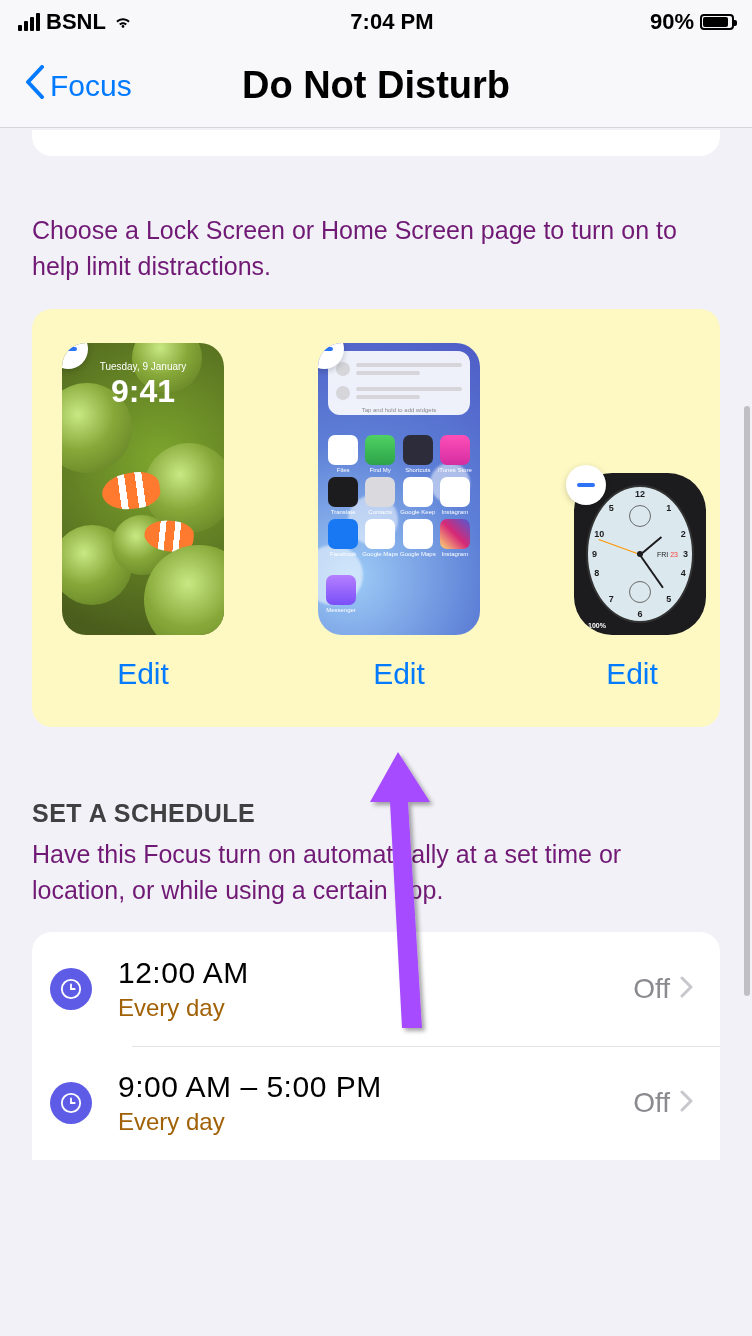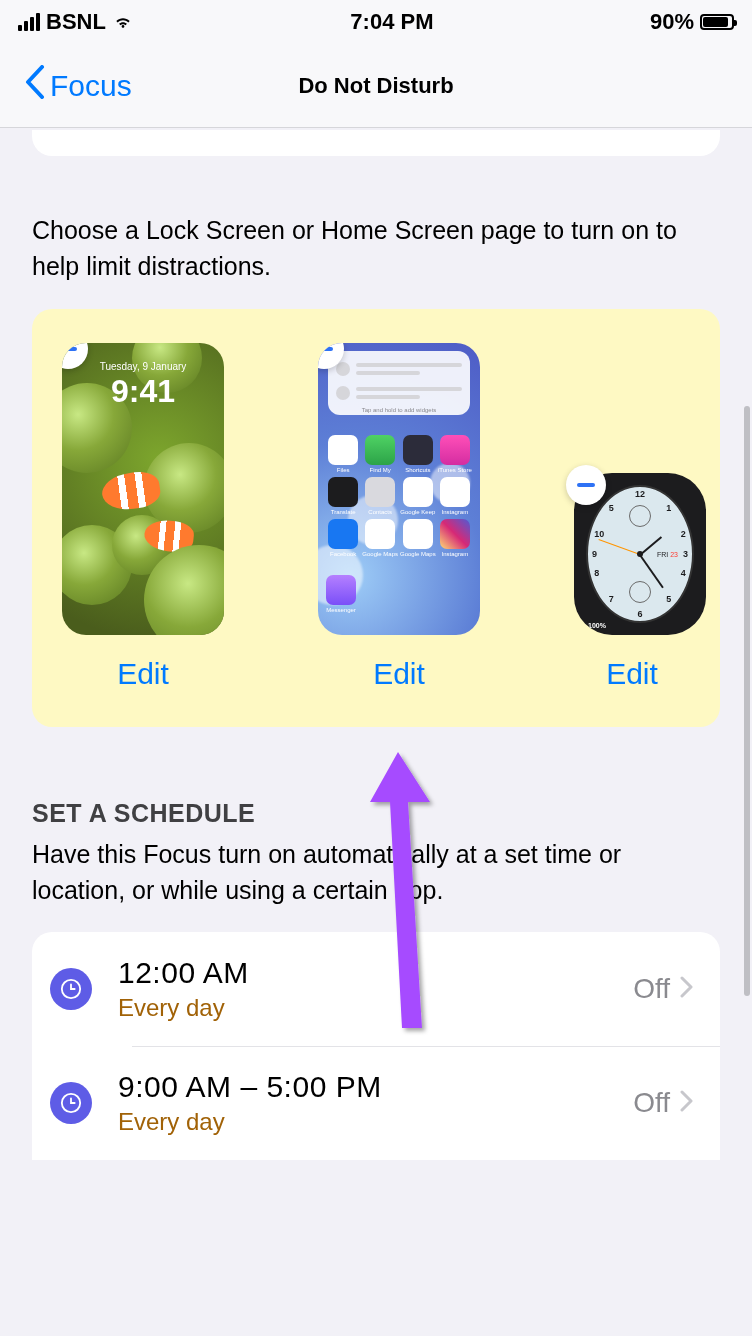--- a/index.html
+++ b/index.html
@@ -45,37 +45,37 @@
     align-items: center;
     position: relative;
   }
   .back-btn {
     display: flex; align-items: center; gap: 4px;
     color: #007aff; font-size: 30px; padding-left: 12px;
     position: absolute; left: 0; margin-left: 10px;
   }
   .back-chevron svg { width: 24px; height: 34px; }
   .nav-title {
-    margin: 0 auto; font-size: 22px; font-weight: 700; color: #000;
+    margin: 0 auto; font-size: 38px; font-weight: 700; color: #000;
   }
 
   .content { padding: 0 32px; }
 
   .spacer-card {
     background: #fff; height: 26px; margin-top: 2px;
     border-radius: 0 0 20px 20px;
   }
 
   .section-header { margin-top: 56px; }
   .section-header h2 {
     font-size: 25px; font-weight: 600; letter-spacing: 0.5px;
     color: #404043; text-transform: uppercase;
   }
   .section-header p {
-    font-size: 25px; color: #000000; margin-top: 8px; line-height: 1.45;
+    font-size: 25px; color: #701a75; margin-top: 8px; line-height: 1.45;
   }
 
   .screens-card {
     background: #fef9c3; border-radius: 20px; margin-top: 24px;
     padding: 34px 30px 36px; display: flex; justify-content: space-between;
     align-items: flex-end;
   }
   .screen-item { display: flex; flex-direction: column; align-items: center; position: relative; }
   .screen-phone {
     width: 162px; height: 292px; border-radius: 24px; position: relative;

